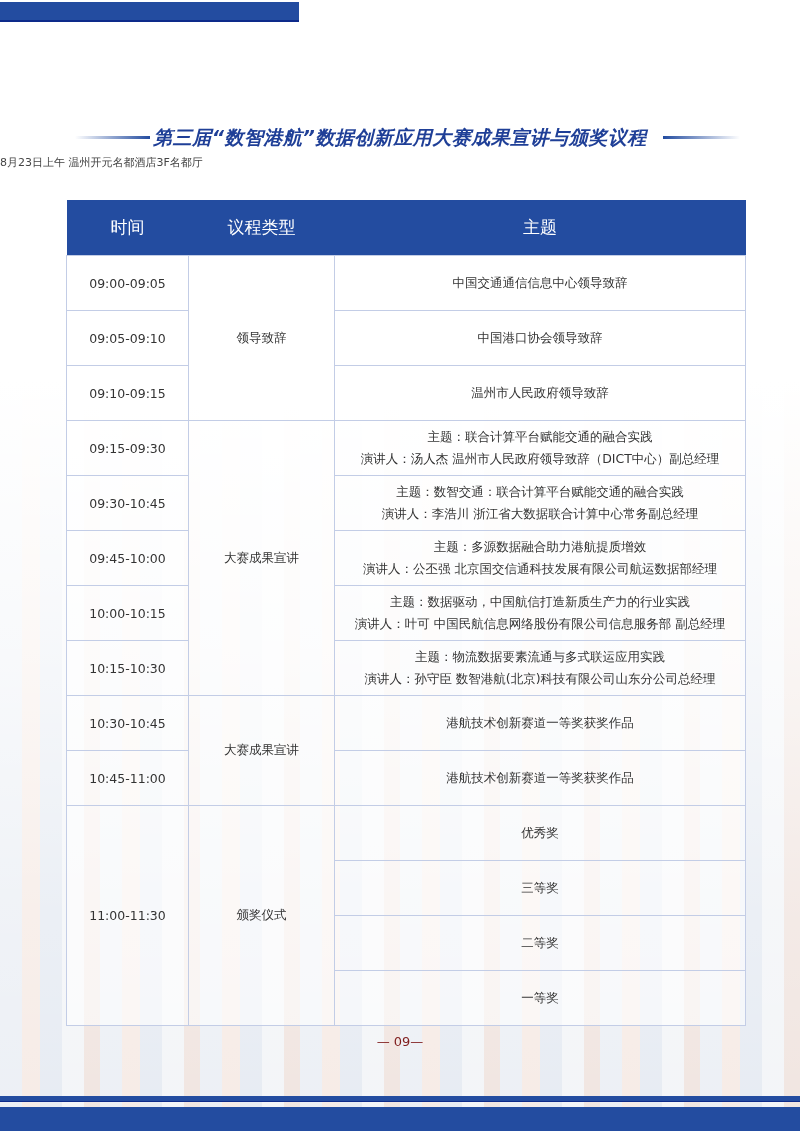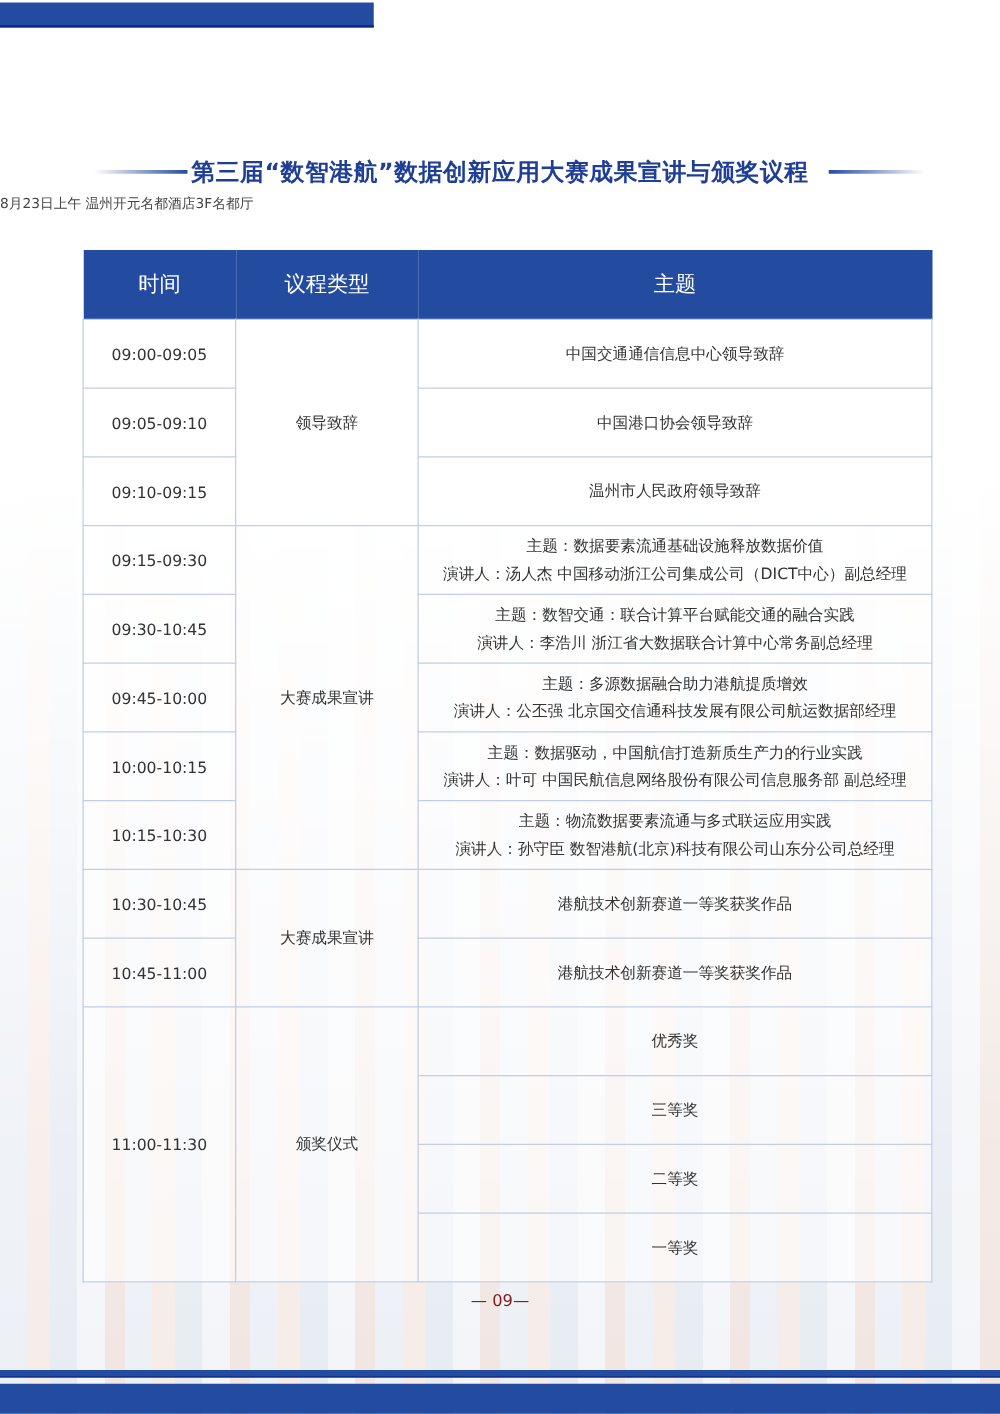--- a/index.html
+++ b/index.html
@@ -15,21 +15,21 @@
       repeating-linear-gradient(90deg, #c9d3e3 0px, #c9d3e3 22px, #e6c7b8 22px, #e6c7b8 40px, #b9c7dc 40px, #b9c7dc 62px, #dde2ea 62px, #dde2ea 84px, #d6b5a8 84px, #d6b5a8 100px),
       #dfe5ee;
     z-index: 0;
   }
   .top-bar {
     position: absolute; left: 0; top: 2px; width: 299px; height: 18px;
     background: #234ca0; border-bottom: 2px solid #0d2a8a; z-index: 2;
   }
   .title-wrap {
     position: absolute; left: 0; right: 0; top: 118px; height: 40px;
-    display: flex; align-items: center; justify-content: center; z-index: 2;
+    display: flex; align-items: center; justify-content: center; z-index: 2; font-style: italic;
   }
   .title-line-left {
     position: absolute; left: 75px; top: 18px; width: 75px; height: 3px;
     background: linear-gradient(90deg, rgba(35,76,160,0) 0%, #234ca0 100%);
   }
   .title-line-right {
     position: absolute; left: 663px; top: 18px; width: 77px; height: 3px;
     background: linear-gradient(90deg, #234ca0 0%, rgba(35,76,160,0) 100%);
   }
   .title {
@@ -106,22 +106,22 @@
     </tr>
     <tr class="row-h">
       <td class="time">09:10-09:15</td>
       <td class="topic">温州市人民政府领导致辞</td>
     </tr>
 
     <tr class="row-h">
       <td class="time">09:15-09:30</td>
       <td rowspan="5">大赛成果宣讲</td>
       <td class="topic">
-        <div>主题：数据要素流通基础设施释放数据价值</div>
-        <div>演讲人：汤人杰  中国移动浙江公司集成公司（DICT中心）副总经理</div>
+        <div>主题：联合计算平台赋能交通的融合实践</div>
+        <div>演讲人：汤人杰  温州市人民政府领导致辞（DICT中心）副总经理</div>
       </td>
     </tr>
     <tr class="row-h">
       <td class="time">09:30-10:45</td>
       <td class="topic">
         <div>主题：数智交通：联合计算平台赋能交通的融合实践</div>
         <div>演讲人：李浩川  浙江省大数据联合计算中心常务副总经理</div>
       </td>
     </tr>
     <tr class="row-h">

